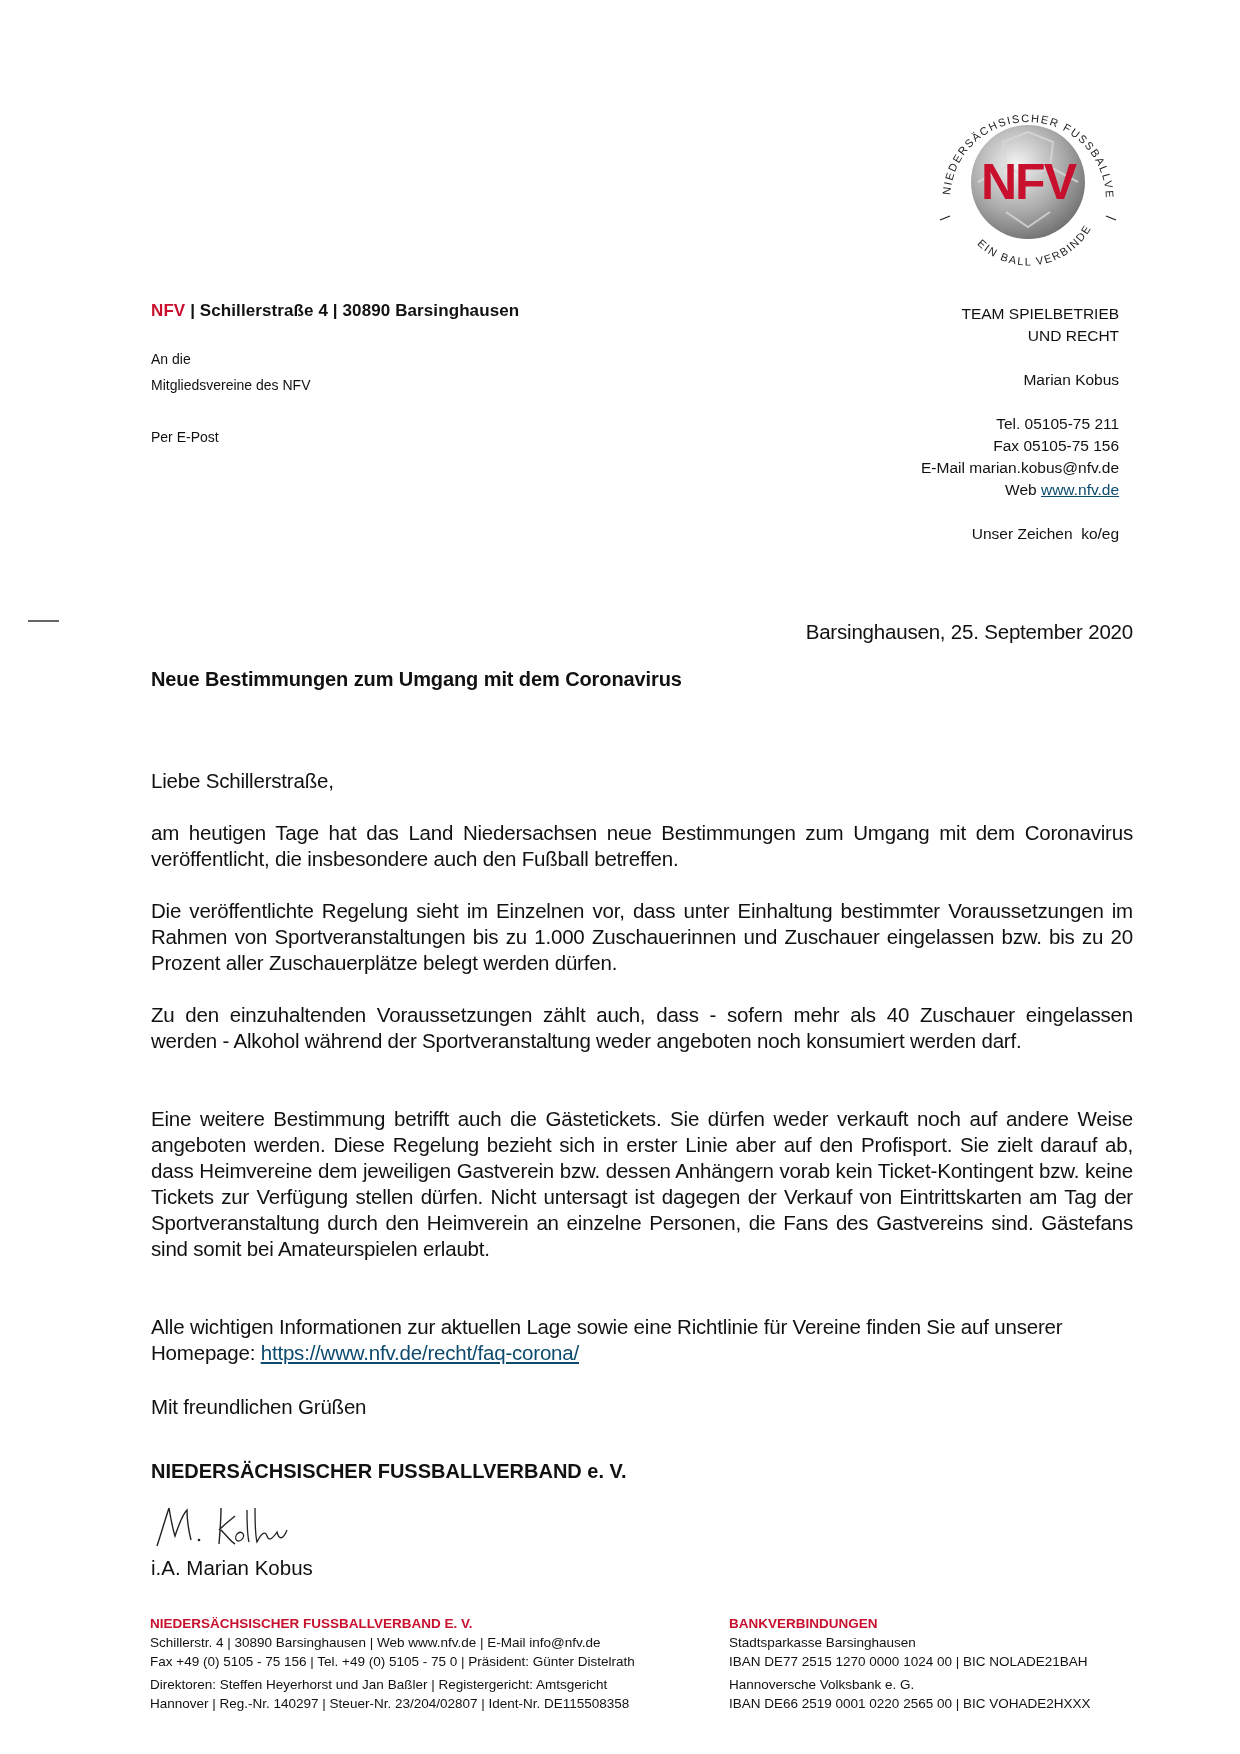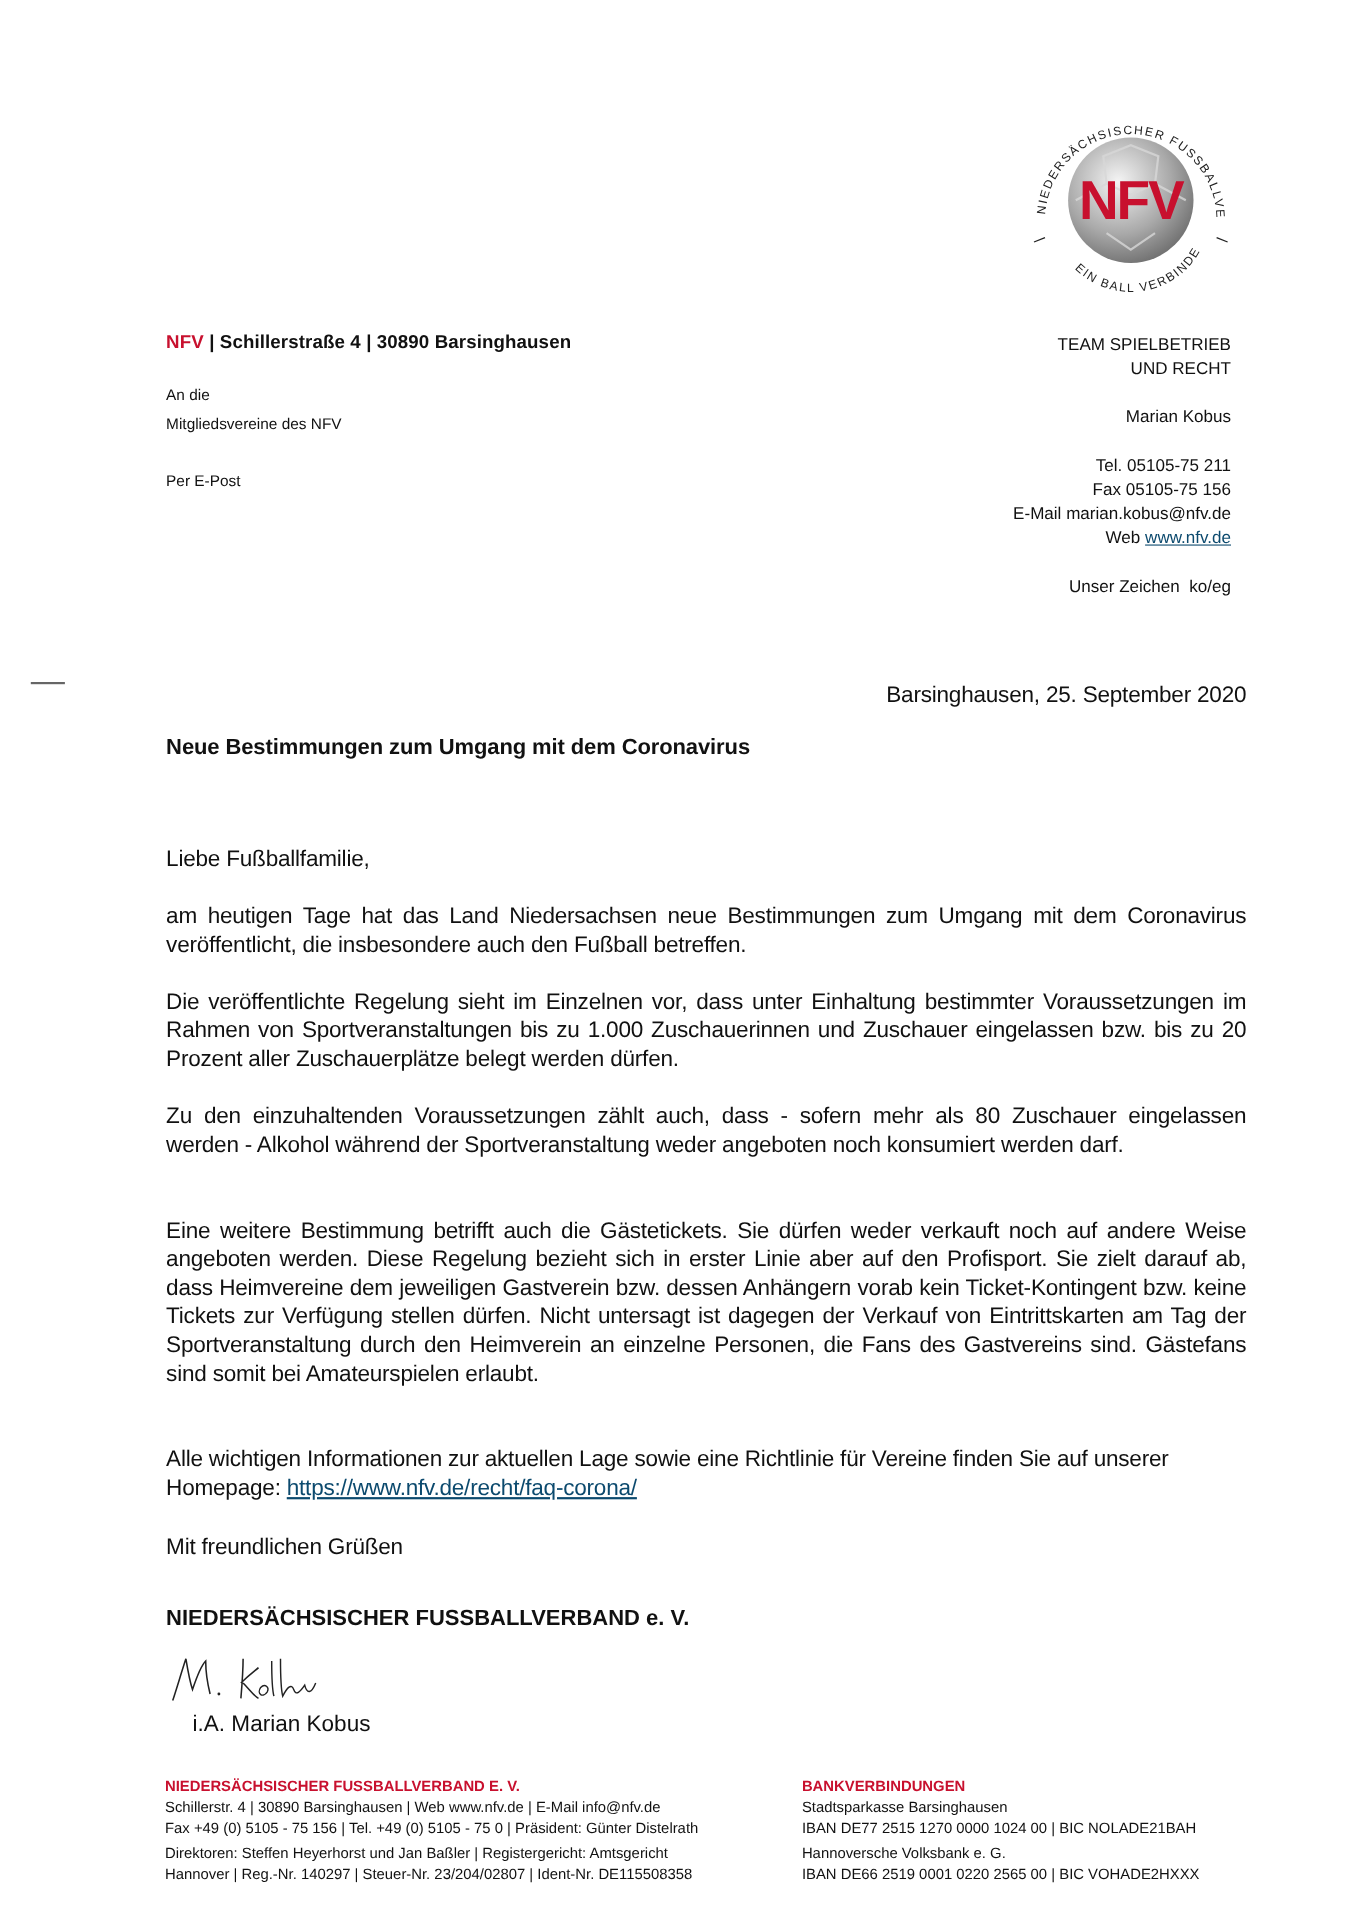--- a/index.html
+++ b/index.html
@@ -13,21 +13,21 @@
   .contact { left: 921px; top: 303px; font-size: 15.5px; line-height: 22px; text-align: right; }
   .contact .gap { height: 22px; }
   .contact .bold { font-weight: normal; }
   .fold-mark { left: 28px; top: 620px; width: 31px; height: 2px; background: #666; }
   .date { right: 107px; top: 620px; font-size: 20.5px; letter-spacing: -0.2px; }
   .subject { left: 151px; top: 668px; font-size: 20px; font-weight: bold; letter-spacing: -0.1px; }
   .body { left: 151px; width: 982px; font-size: 20.5px; line-height: 26px; letter-spacing: -0.2px; text-align: justify; }
   .body.last-left { text-align: left; }
   .org { left: 151px; top: 1460px; font-size: 20px; font-weight: bold; }
   .signature { left: 151px; top: 1500px; width: 140px; height: 50px; }
-  .signer { left: 151px; top: 1556px; font-size: 20.5px; margin-left: 24px; }
+  .signer { left: 151px; top: 1556px; font-size: 20.5px; }
   .footer { font-size: 13.5px; line-height: 19px; }
   .footer .title { font-weight: bold; color: #c8102e; }
   .footer .gap { height: 4px; }
   .foot-left { left: 150px; top: 1614px; }
   .foot-right { left: 729px; top: 1614px; }
   .logo { left: 918px; top: 82px; width: 220px; height: 200px; }
 </style>
 </head>
 <body>
 
@@ -83,24 +83,24 @@
   <div class="gap"></div>
   <div style="white-space:pre">Unser Zeichen  ko/eg</div>
 </div>
 
 <div class="abs fold-mark"></div>
 
 <div class="abs date">Barsinghausen, 25. September 2020</div>
 
 <div class="abs subject">Neue Bestimmungen zum Umgang mit dem Coronavirus</div>
 
-<div class="abs body last-left" style="top:768px">Liebe Fußballfamilie,</div>
+<div class="abs body last-left" style="top:768px">Liebe Schillerstraße,</div>
 <div class="abs body" style="top:820px">am heutigen Tage hat das Land Niedersachsen neue Bestimmungen zum Umgang mit dem Coronavirus veröffentlicht, die insbesondere auch den Fußball betreffen.</div>
 <div class="abs body" style="top:898px">Die veröffentlichte Regelung sieht im Einzelnen vor, dass unter Einhaltung bestimmter Voraussetzungen im Rahmen von Sportveranstaltungen bis zu 1.000 Zuschauerinnen und Zuschauer eingelassen bzw. bis zu 20 Prozent aller Zuschauerplätze belegt werden dürfen.</div>
-<div class="abs body" style="top:1002px">Zu den einzuhaltenden Voraussetzungen zählt auch, dass - sofern mehr als 80 Zuschauer eingelassen werden - Alkohol während der Sportveranstaltung weder angeboten noch konsumiert werden darf.</div>
+<div class="abs body" style="top:1002px">Zu den einzuhaltenden Voraussetzungen zählt auch, dass - sofern mehr als 40 Zuschauer eingelassen werden - Alkohol während der Sportveranstaltung weder angeboten noch konsumiert werden darf.</div>
 <div class="abs body" style="top:1106px">Eine weitere Bestimmung betrifft auch die Gästetickets. Sie dürfen weder verkauft noch auf andere Weise angeboten werden. Diese Regelung bezieht sich in erster Linie aber auf den Profisport. Sie zielt darauf ab, dass Heimvereine dem jeweiligen Gastverein bzw. dessen Anhängern vorab kein Ticket-Kontingent bzw. keine Tickets zur Verfügung stellen dürfen. Nicht untersagt ist dagegen der Verkauf von Eintrittskarten am Tag der Sportveranstaltung durch den Heimverein an einzelne Personen, die Fans des Gastvereins sind. Gästefans sind somit bei Amateurspielen erlaubt.</div>
 <div class="abs body last-left" style="top:1314px">
   <span>Alle wichtigen Informationen zur aktuellen Lage sowie eine Richtlinie für Vereine finden Sie auf unserer Homepage: </span><a class="link">https://www.nfv.de/recht/faq-corona/</a>
 </div>
 <div class="abs body last-left" style="top:1394px">Mit freundlichen Grüßen</div>
 
 <div class="abs org">NIEDERSÄCHSISCHER FUSSBALLVERBAND e. V.</div>
 <div class="abs signature">
   <svg width="140" height="50" viewBox="0 0 140 50">
     <path d="M6 46 C10 34 14 20 18 8 C20 20 22 30 24 36 C28 24 32 14 36 10 C36 22 38 32 40 40" fill="none" stroke="#222" stroke-width="1.4"></path>

